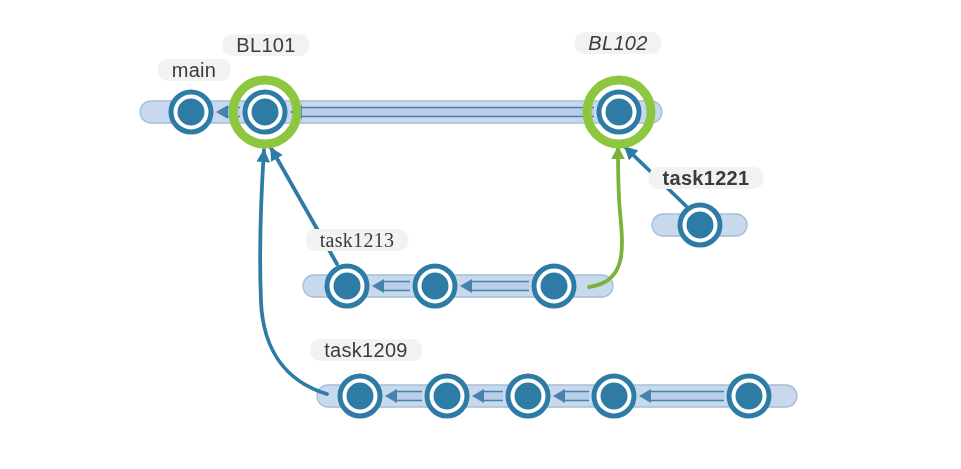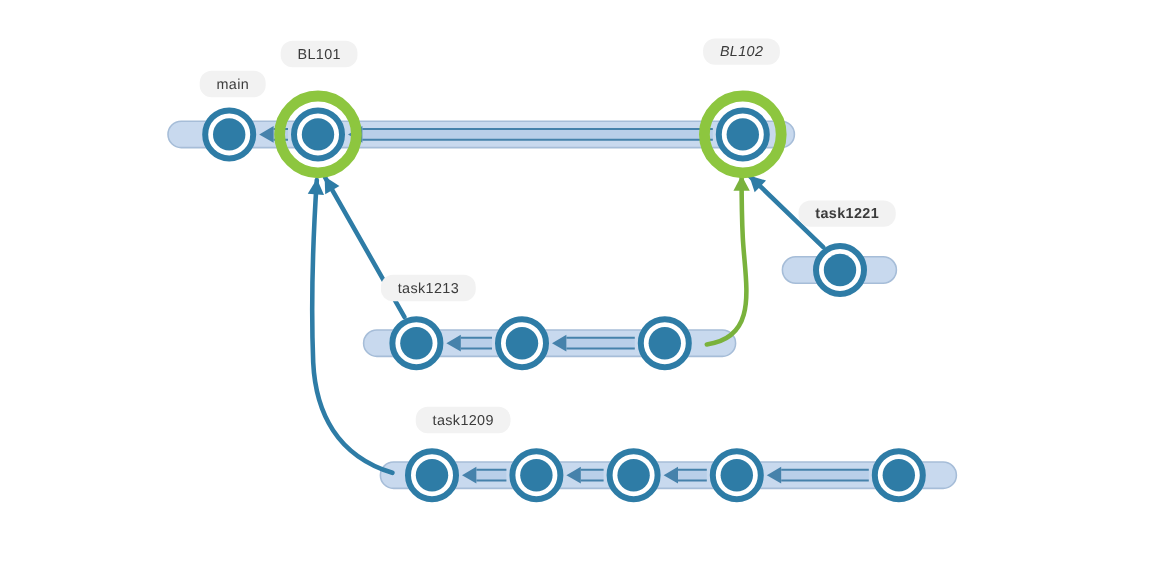--- a/index.html
+++ b/index.html
@@ -5,21 +5,21 @@
   html,body{margin:0;padding:0;background:#ffffff;}
   .stage{
     position:relative;width:961px;height:469px;background:#ffffff;
     overflow:hidden;font-family:"Liberation Sans",sans-serif;
   }
   .stage svg{position:absolute;left:0;top:0;}
   .label-layer{position:absolute;left:0;top:0;width:100%;height:100%;pointer-events:none;}
   .pill{
     position:absolute;transform:translate(-50%,-50%);
     background:#f2f2f2;color:#3b3b3b;
-    font-size:12px;line-height:22px;padding:0 14px;
+    font-size:20px;line-height:22px;padding:0 14px;
     border-radius:10px;white-space:nowrap;letter-spacing:0.3px;
   }
 </style>
 </head>
 <body>
 
 <div class="stage">
   <svg width="961" height="469" viewBox="0 0 961 469">
       <rect x="140" y="101" width="522" height="22" rx="11" fill="#c8d9ee" stroke="#a6bdd8" stroke-width="1.3"></rect>
       <rect x="652" y="214" width="95" height="22" rx="11" fill="#c8d9ee" stroke="#a6bdd8" stroke-width="1.3"></rect>
@@ -130,16 +130,16 @@
       <g>
         <circle cx="749" cy="396" r="20" fill="#ffffff" stroke="#2e7ca6" stroke-width="5"></circle>
         <circle cx="749" cy="396" r="13.5" fill="#2e7ca6"></circle>
       </g>
     </svg>
   <div class="label-layer">
       <div class="pill" style="left: 194px; top: 70px;">main</div>
       <div class="pill" style="left: 266px; top: 45px;">BL101</div>
       <div class="pill" style="left: 618px; top: 43px; font-style: italic;">BL102</div>
       <div class="pill" style="left: 706px; top: 178px; font-weight: bold;">task1221</div>
-      <div class="pill" style="left: 357px; top: 240px;">task1213</div>
-      <div class="pill" style="left: 386px; top: 350px;">task1209</div>
+      <div class="pill" style="left: 357px; top: 240px; font-family: Liberation Serif, serif;">task1213</div>
+      <div class="pill" style="left: 366px; top: 350px;">task1209</div>
     </div>
 </div>
 
 </body></html>

